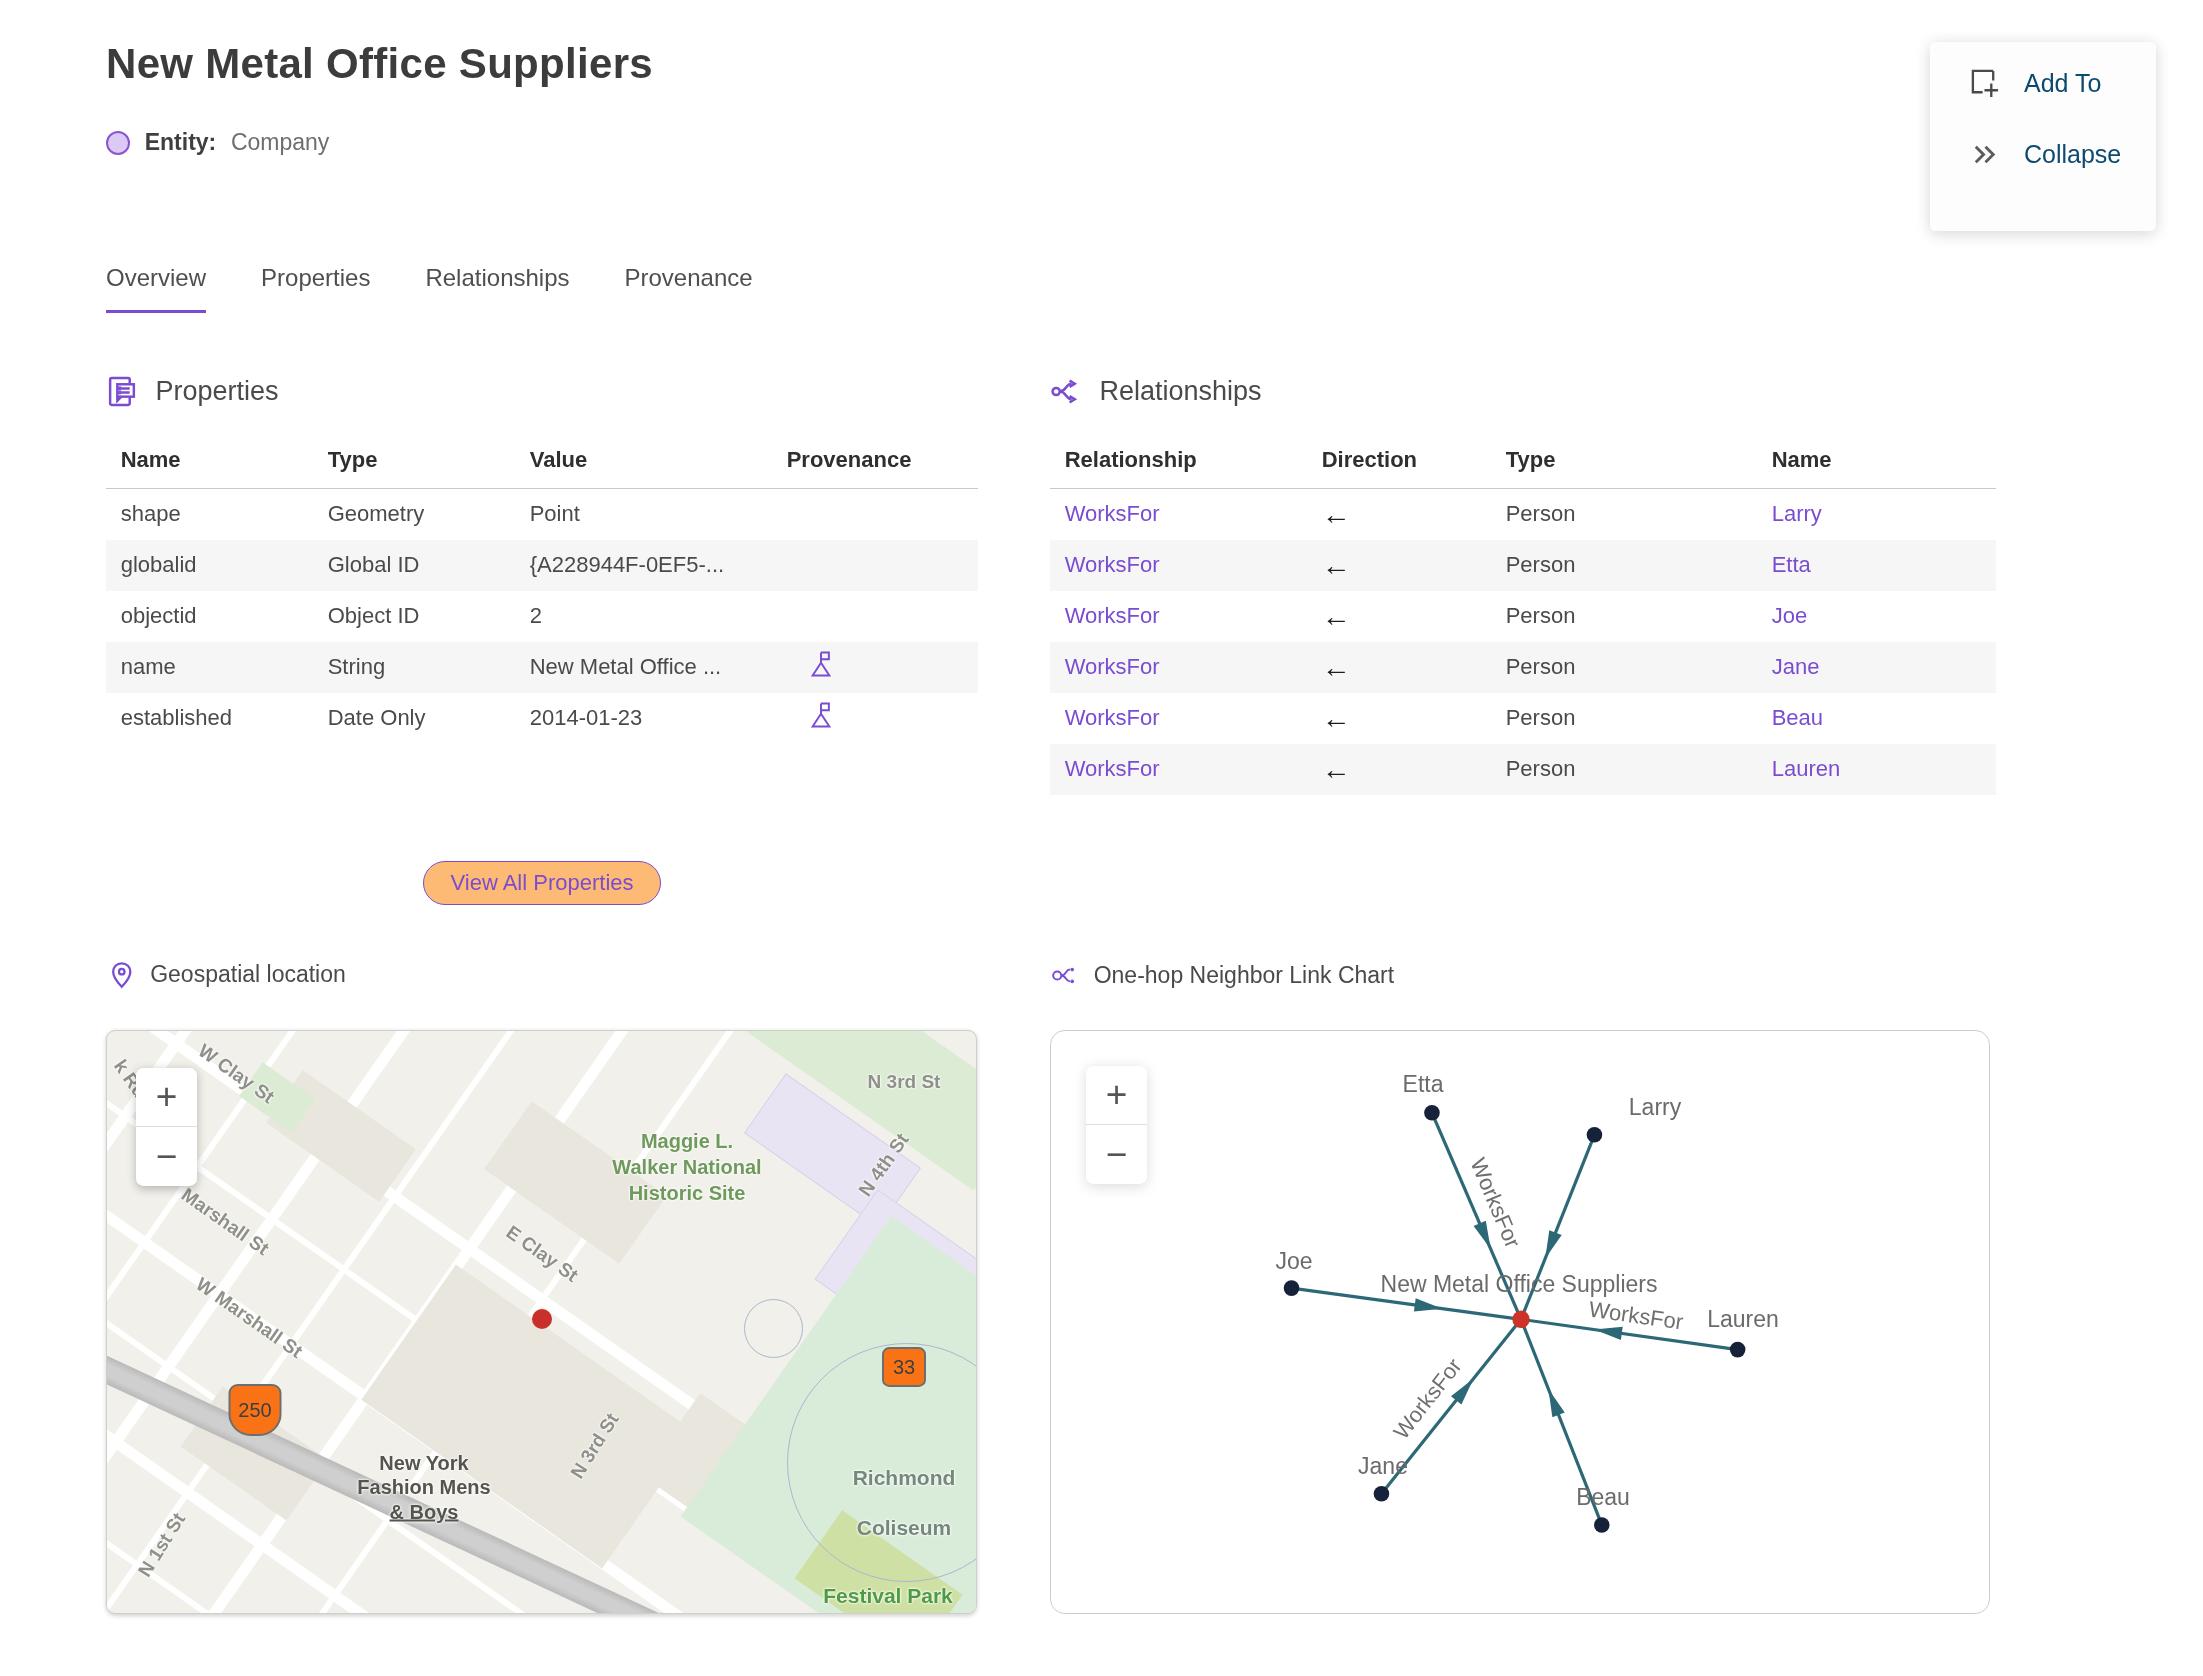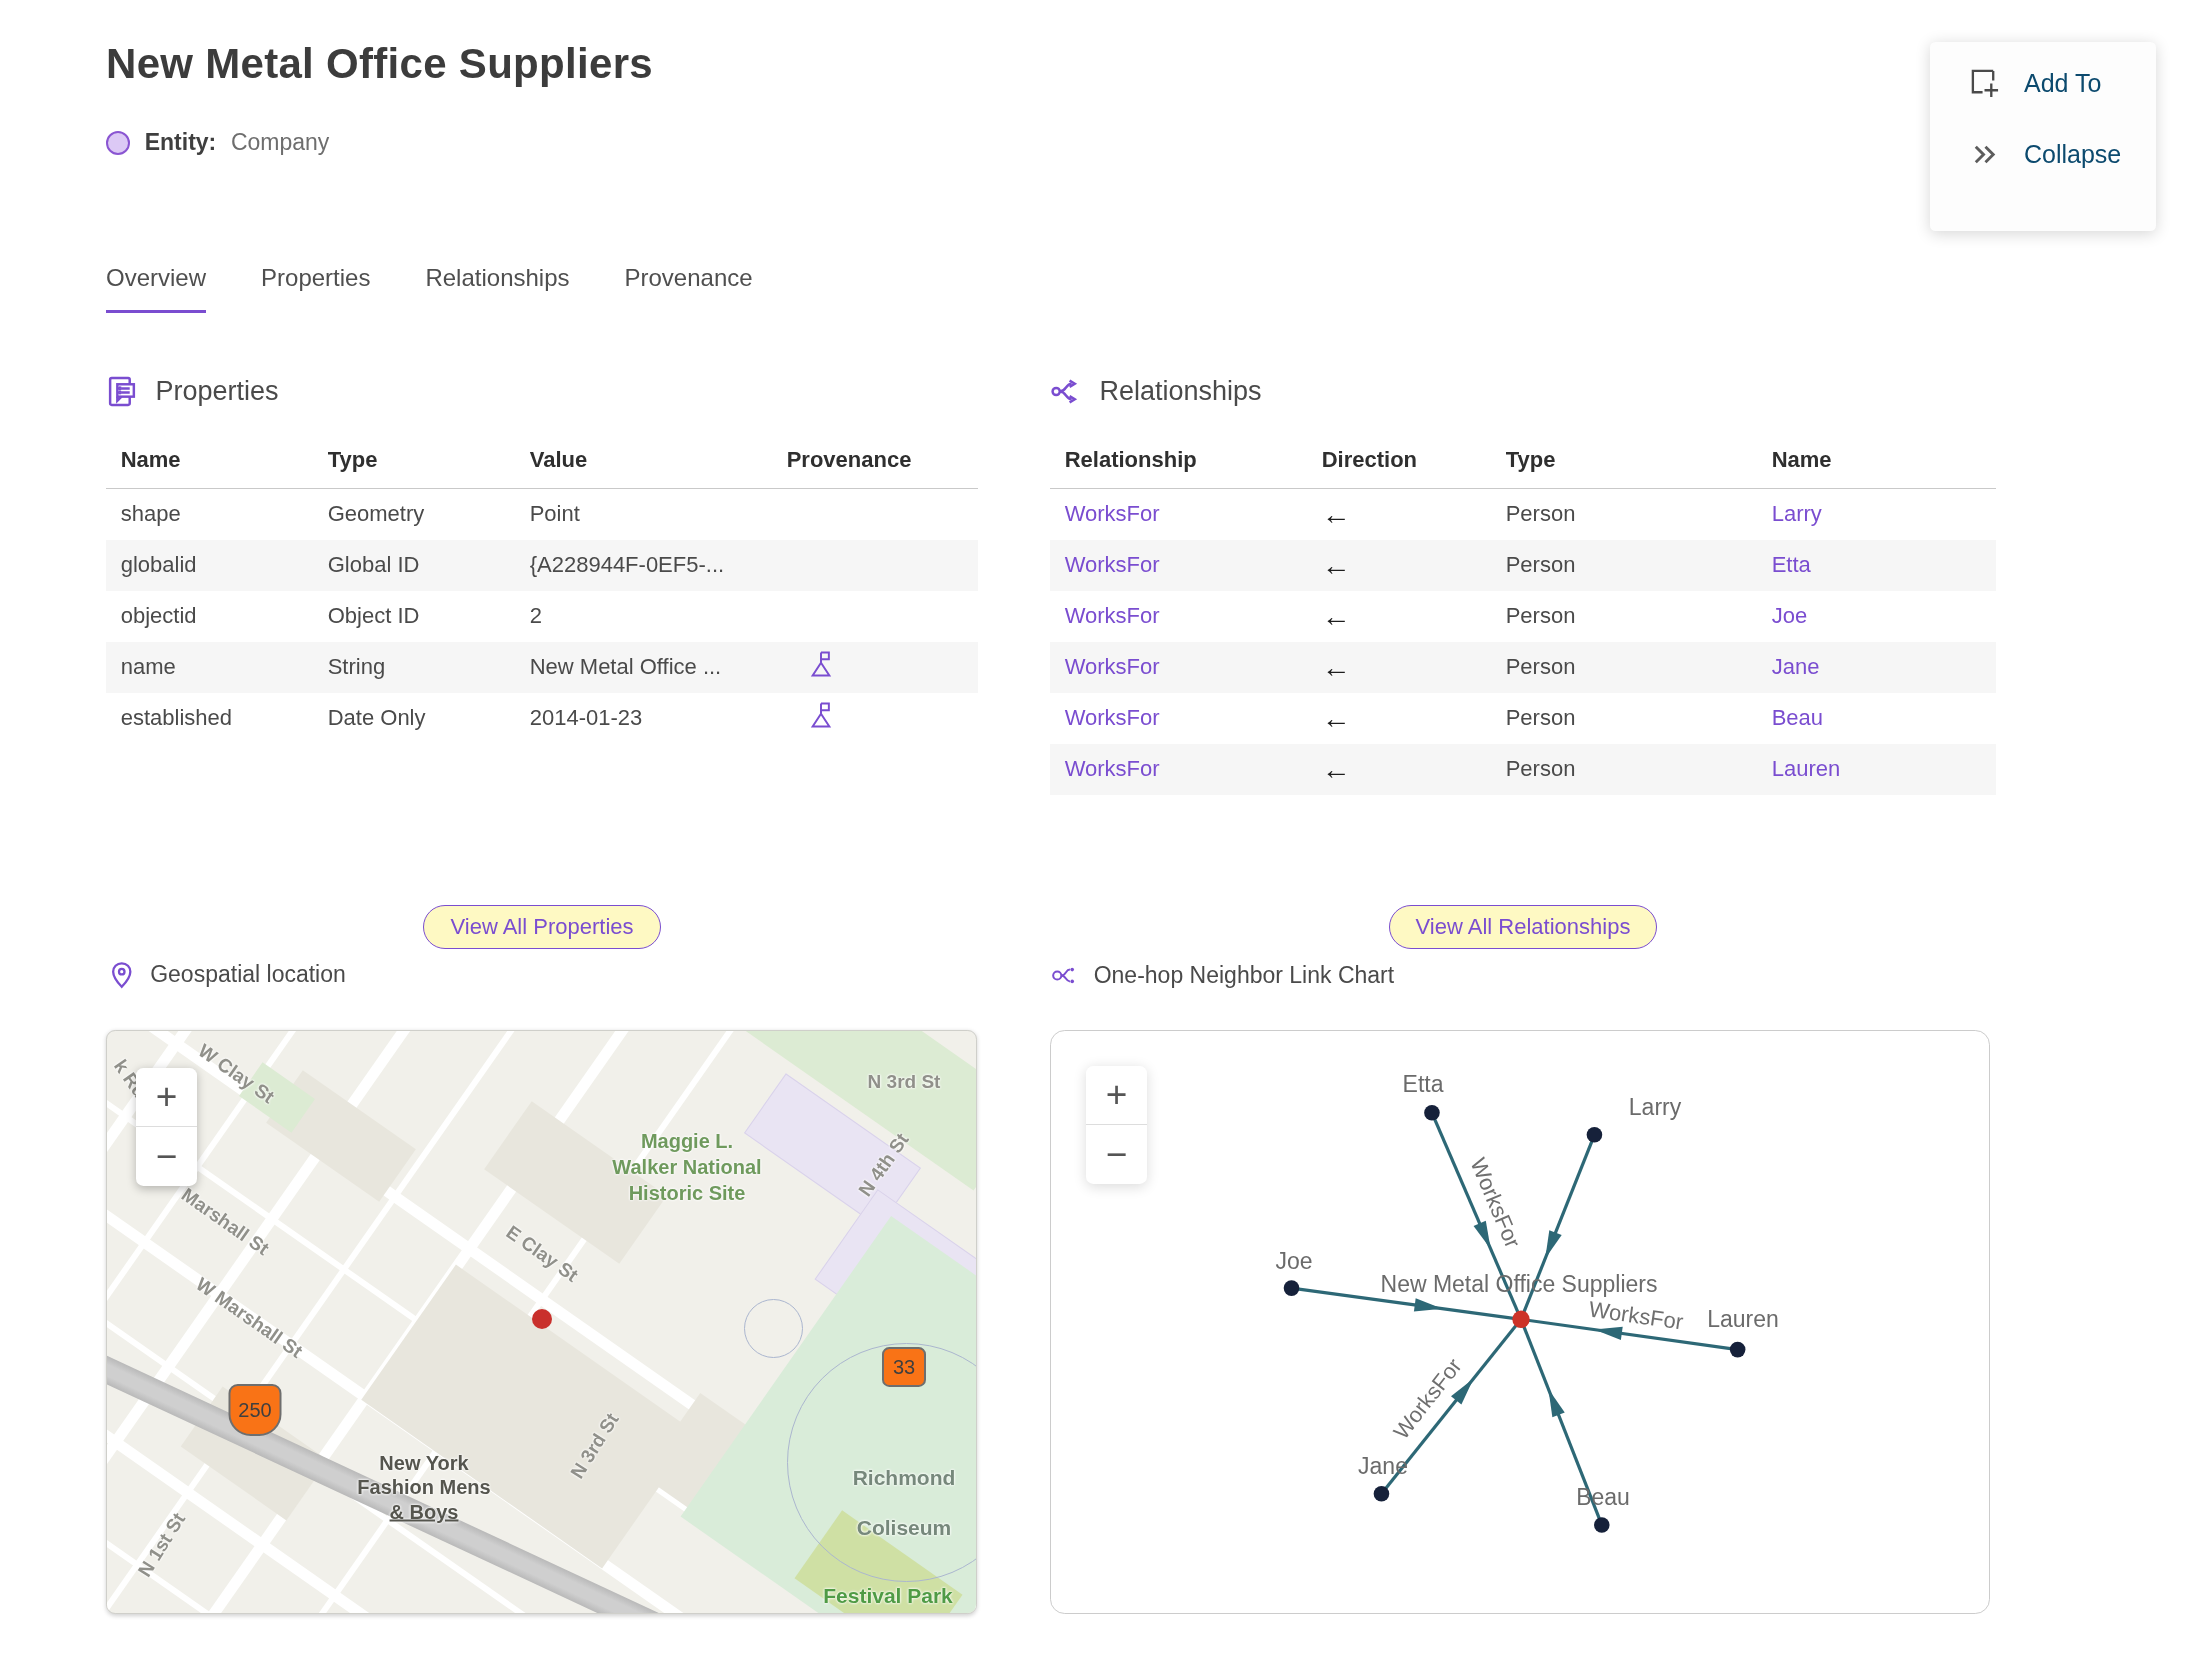--- a/index.html
+++ b/index.html
@@ -38,21 +38,21 @@
   .trow:nth-child(even) { background:#f6f6f6; }
   .tcell { padding-left:14.7px; white-space:nowrap; overflow:hidden; }
   .link { color:#7a4dd0; cursor:pointer; }
   .dir-arrow { font-size:29px; color:#1d1d1d; }
   .flag-cell { padding-left:37px; }
 
   
   .pill-wrap { position:absolute; top:861px; display:flex; justify-content:center; }
   .pill-wrap.props { left:106px; width:872px; }
   .pill-wrap.rels { left:1050px; width:946px; }
-  .pill { height:44px; padding:0 26px; display:inline-flex; align-items:center; justify-content:center; background:#fef9c3; border:1.8px solid #7a4dd0; border-radius:24px; color:#7a4dd0; font-size:22px; cursor:pointer;margin-top:44px; }
+  .pill { height:44px; padding:0 26px; display:inline-flex; align-items:center; justify-content:center; background:#fdba74; border:1.8px solid #7a4dd0; border-radius:24px; color:#7a4dd0; font-size:22px; cursor:pointer; }
 
   
   .subhead { position:absolute; top:961px; display:flex; align-items:center; gap:14.7px; font-size:23px; color:#4a4a4a; }
   .subhead.geo { left:108px; }
   .subhead.hop { left:1050px; }
 
   
   .map-card { position:absolute; left:106px; top:1030px; width:871px; height:584px; border-radius:9.2px; border:0.9px solid #cfcfca; background:#f1f0ea; overflow:hidden; box-shadow:0 1.8px 4.6px rgba(0,0,0,0.18); }
   .chart-card { position:absolute; left:1050px; top:1030px; width:940px; height:584px; border-radius:14.7px; border:1.8px solid #cccccc; background:#fff; overflow:hidden; }
 
@@ -242,23 +242,20 @@
             <div class="tcell dir-arrow">←</div>
             <div class="tcell">Person</div>
             <div class="tcell link">Lauren</div>
           </div>
         </div>
     </div>
   </div>
 
   <div class="pill-wrap props">
     <div class="pill">View All Properties</div>
-  </div>
-  <div class="pill-wrap rels">
-    <div class="pill">View All Relationships</div>
   </div>
 
   <div class="subhead geo">
     <svg width="27.5" height="27.5" viewBox="0 0 24 24" fill="none" stroke="#7a4dd0" stroke-width="2">
       <path d="M12 2 C7.6 2 4.5 5.4 4.5 9.3 C4.5 14.6 12 22.5 12 22.5 S19.5 14.6 19.5 9.3 C19.5 5.4 16.4 2 12 2 Z"></path>
       <circle cx="12" cy="9.3" r="2.4"></circle>
     </svg>
     <span>Geospatial location</span>
   </div>
   <div class="subhead hop">

